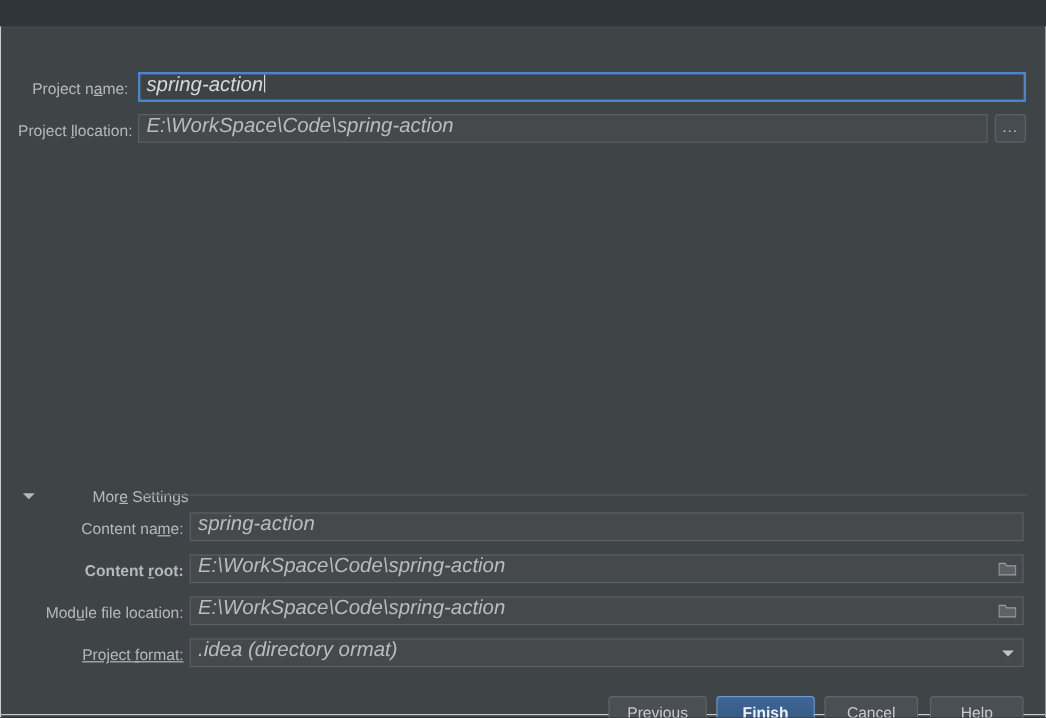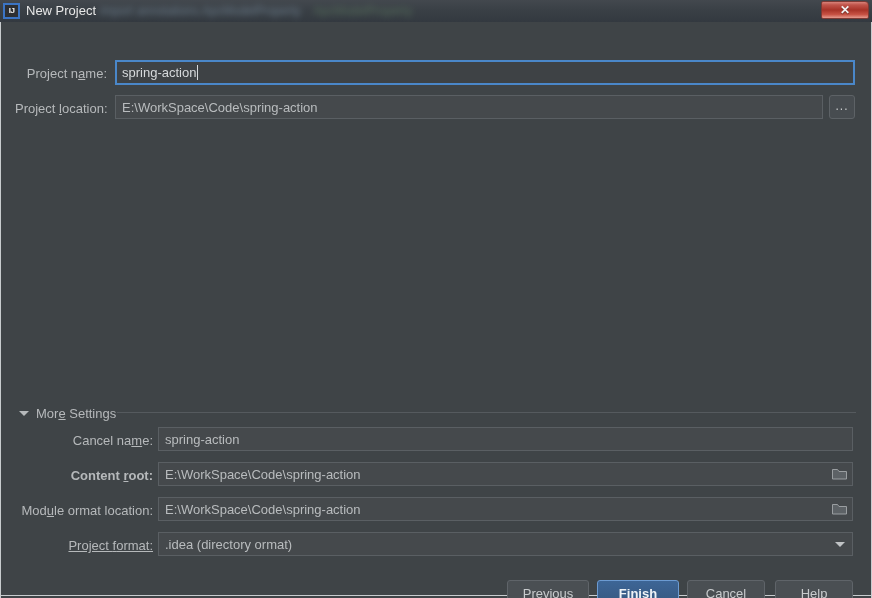--- a/index.html
+++ b/index.html
@@ -117,27 +117,27 @@
     white-space: nowrap;
     text-align: right;
   }
   .row-label u { text-decoration: underline; }
 
   .field {
     position: absolute;
     background: #45494c;
     border: 1px solid #5a5f63;
     color: #b9bcbe;
-    font-size: 13px;
-    line-height: 1;
-    display: flex;
-    align-items: center;
+    font-size: 17px;
+    line-height: 1;
+    display: flex;
     padding-left: 6px;
     white-space: nowrap;
     overflow: hidden;
+    font-style: italic;
   }
   .field.focused {
     background: #3e4245;
     border: 2px solid #4a87c9;
     padding-left: 5px;
     color: #d6d9db;
   }
   .caret {
     display: inline-block;
     width: 1px;
@@ -189,20 +189,21 @@
   }
 
   
   #more-settings {
     position: absolute;
     left: 18px; top: 384px;
     height: 14px;
     display: flex;
     align-items: center;
     cursor: pointer;
+    gap: 41px;
   }
   #more-settings .tri {
     width: 0; height: 0;
     border-left: 5px solid transparent;
     border-right: 5px solid transparent;
     border-top: 5px solid #b6b9bb;
     margin-right: 7px;
   }
   #more-settings .ms-label {
     color: #b6b9bb;
@@ -238,88 +239,71 @@
     color: #eef2f6;
     font-weight: bold;
   }
   .dlg-button u { text-decoration: underline; }
 </style>
 </head>
 <body>
 
 <div id="dialog">
 
-  <div id="titlebar">
-    <div id="titlebar-bg-blur">
-      <span class="b1">import annotations.ApcModelProperty</span>
-      &nbsp;&nbsp;
-      <span class="b2">ApcModelProperty</span>
-    </div>
-
-    <div id="app-icon">
-      <span class="ij">IJ</span>
-    </div>
-
-    <div id="window-title">New Project</div>
-
-    <div id="close-button">
-      <span class="x">✕</span>
-    </div>
-  </div>
 
   <div id="content">
     <div id="content-inner">
 
       <div class="row-label" style="left:14px; top:45px; width:92px;">
         <span>Project n</span><u>a</u><span>me:</span>
       </div>
       <div class="field focused" style="left:114px; top:38px; width:740px; height:25px;">
         <span>spring-action</span>
           <span class="caret"></span>
       </div>
 
       <div class="row-label" style="left:14px; top:80px; width:92px;">
-        <span>Project </span><u>l</u><span>ocation:</span>
+        <span>Project </span><u>l</u><span>location:</span>
       </div>
       <div class="field" style="left:114px; top:73px; width:708px; height:24px;">
         <span>E:\WorkSpace\Code\spring-action</span>
       </div>
       <div class="sq-button" style="left:828px; top:73px; width:26px; height:24px;">
         <span class="dots">...</span>
       </div>
 
       <div id="more-settings">
         <span class="tri"></span>
         <span class="ms-label">
           <span>Mor</span><u>e</u><span> Settings</span>
         </span>
       </div>
       <div id="ms-separator"></div>
 
       <div class="row-label" style="left:14px; top:412px; width:138px;">
-        <span>Cancel na</span><u>m</u><span>e:</span>
+        <span>Content na</span><u>m</u><span>e:</span>
       </div>
       <div class="field" style="left:157px; top:405px; width:695px; height:24px;">
         <span>spring-action</span>
       </div>
 
       <div class="row-label" style="left:14px; top:447px; width:138px;font-weight:bold;">
         <span>Content </span><u>r</u><span>oot:</span>
       </div>
       <div class="field" style="left:157px; top:440px; width:695px; height:24px;">
         <span>E:\WorkSpace\Code\spring-action</span>
       </div>
       <div class="folder-btn" style="left:826px; top:441px; height:22px;">
         <svg width="15" height="12" viewBox="0 0 15 12">
           <path d="M0.5 1.5 L5.5 1.5 L7 3.5 L14.5 3.5 L14.5 11 L0.5 11 Z" fill="#5d6266" stroke="#9a9ea1" stroke-width="1"></path>
         </svg>
       </div>
 
       <div class="row-label" style="left:14px; top:482px; width:138px;">
-        <span>Mod</span><u>u</u><span>le ormat location:</span>
+        <span>Mod</span><u>u</u><span>le file location:</span>
       </div>
       <div class="field" style="left:157px; top:475px; width:695px; height:24px;">
         <span>E:\WorkSpace\Code\spring-action</span>
       </div>
       <div class="folder-btn" style="left:826px; top:476px; height:22px;">
         <svg width="15" height="12" viewBox="0 0 15 12">
           <path d="M0.5 1.5 L5.5 1.5 L7 3.5 L14.5 3.5 L14.5 11 L0.5 11 Z" fill="#5d6266" stroke="#9a9ea1" stroke-width="1"></path>
         </svg>
       </div>
 

